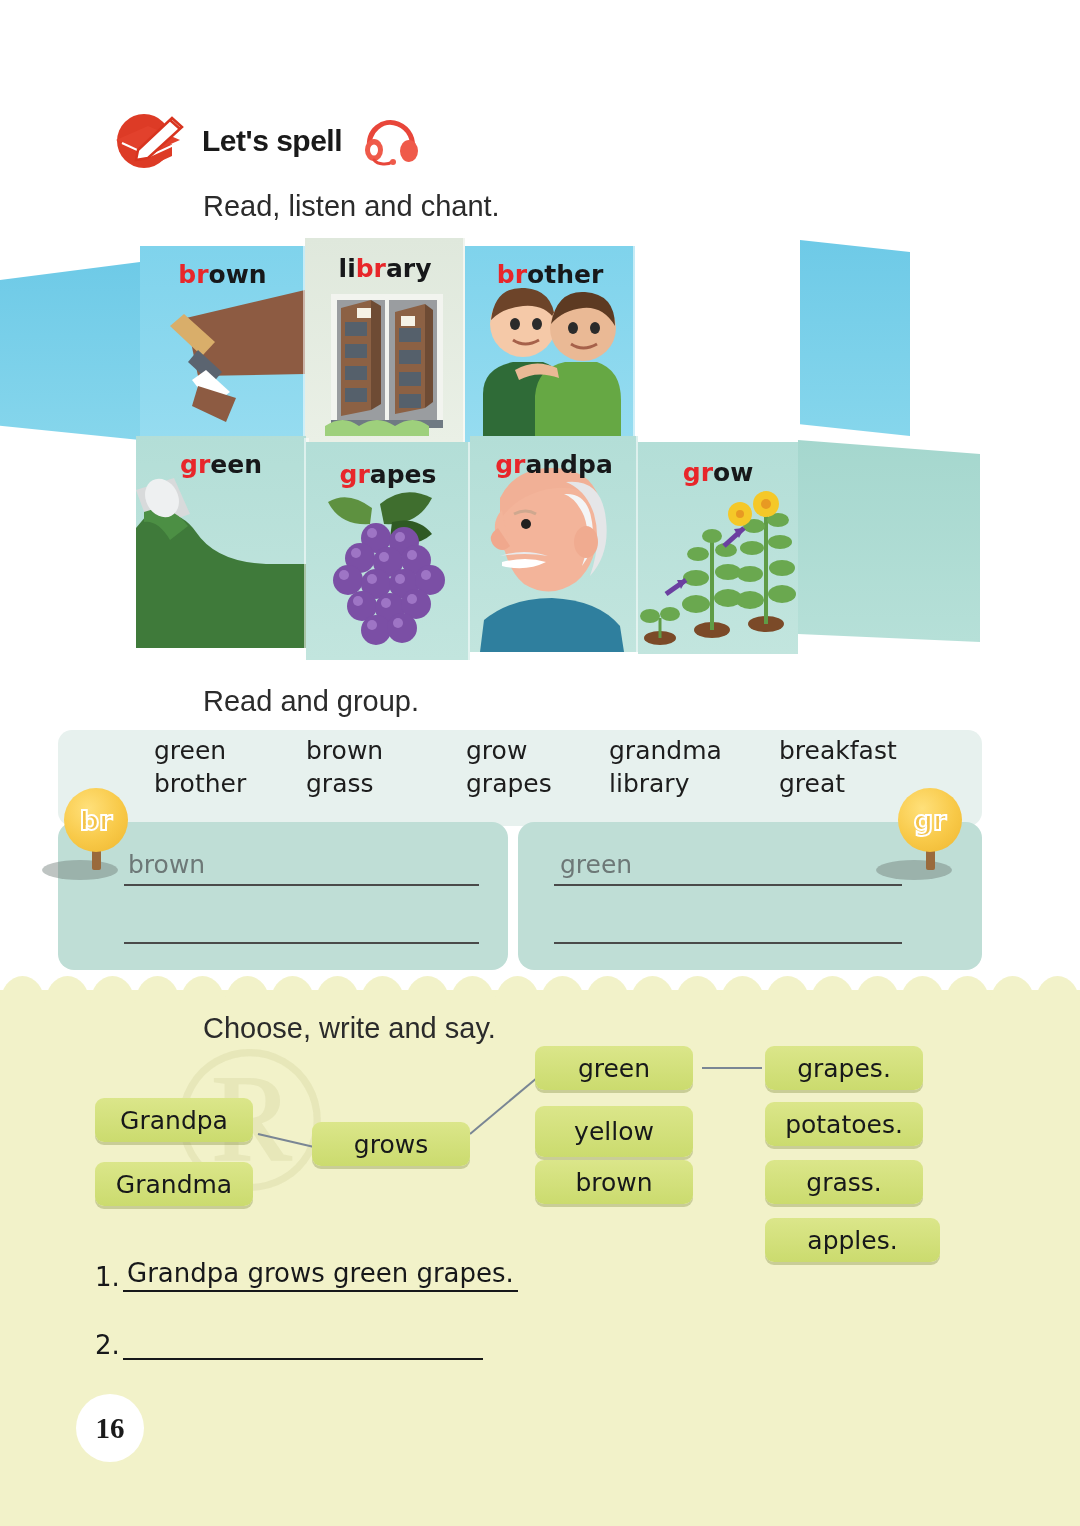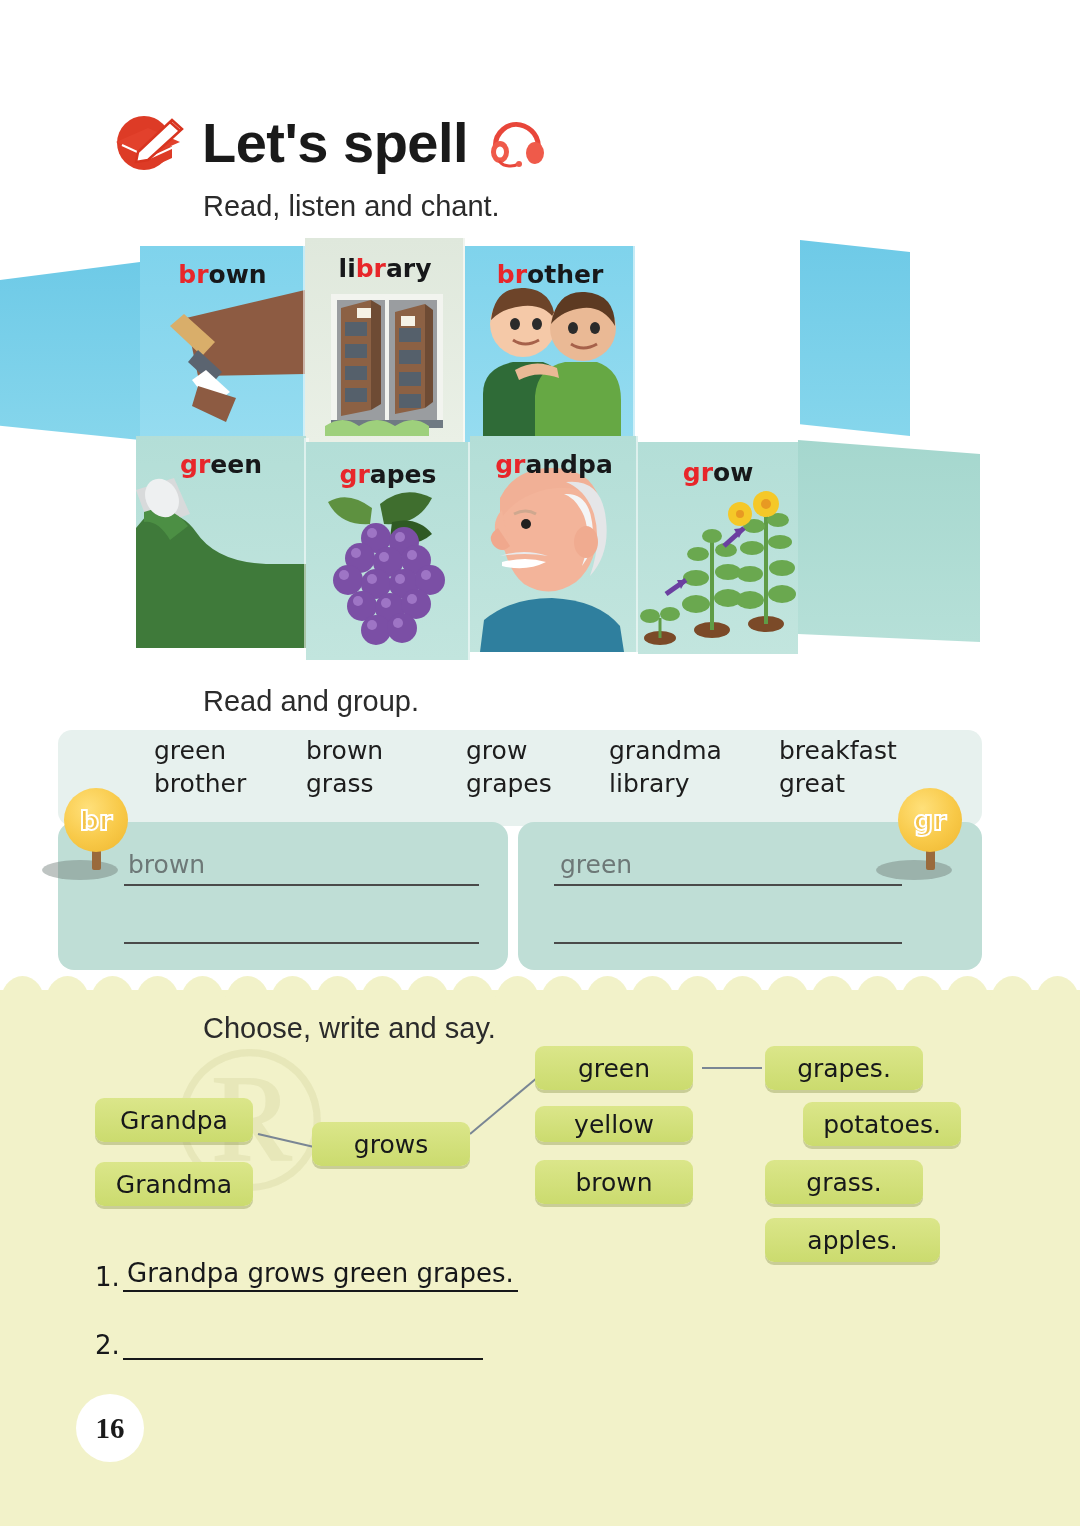--- a/index.html
+++ b/index.html
@@ -7,21 +7,21 @@
     width: 1080px; height: 1526px;
     font-family: "Liberation Sans", sans-serif;
     background: #ffffff;
     overflow: hidden;
   }
   .page { position: relative; width: 1080px; height: 1526px; background:#fff; }
 
   
   .header { position: absolute; left: 110px; top: 110px; display: flex; align-items: center; gap: 14px; }
   .cap-icon { width: 78px; height: 62px; position: relative; flex: none; }
-  .title { font-size: 56px; font-weight: 700; letter-spacing: -0.5px; color: #1a1a1a; }
+  .title { font-size: 30px; font-weight: 700; letter-spacing: -0.5px; color: #1a1a1a; }
   .headset-icon { width: 56px; height: 50px; flex: none; margin-left: 6px; }
   .subtitle { position: absolute; left: 203px; top: 190px; font-size: 29px; color: #2b2b2b; }
 
   
   .accordion { position: absolute; left: 0; top: 228px; width: 1080px; height: 420px; }
   .panel { position: absolute; }
   .panel .word {
     position: absolute; left: 0; right: 0; text-align: center;
     font-family: "DejaVu Sans", sans-serif; font-weight: 700; font-size: 25px;
     color: #17181a; white-space: nowrap; z-index: 5;
@@ -421,31 +421,31 @@
     <span>Grandma</span>
   </div>
 
   <div class="card" style="left:312px; top:1122px; width:158px; height:44px;">
     <span>grows</span>
   </div>
 
   <div class="card" style="left:535px; top:1046px; width:158px; height:44px;">
     <span>green</span>
   </div>
-  <div class="card" style="left:535px; top:1106px; width:158px; height:36px;">
+  <div class="card" style="left:535px; top:1106px; width:158px; height:51px;">
     <span>yellow</span>
   </div>
   <div class="card" style="left:535px; top:1160px; width:158px; height:44px;">
     <span>brown</span>
   </div>
 
   <div class="card" style="left:765px; top:1046px; width:158px; height:44px;">
     <span>grapes.</span>
   </div>
-  <div class="card" style="left:765px; top:1102px; width:158px; height:44px;margin-left:38px;">
+  <div class="card" style="left:765px; top:1102px; width:158px; height:44px;">
     <span>potatoes.</span>
   </div>
   <div class="card" style="left:765px; top:1160px; width:158px; height:44px;justify-content:center;">
     <span>grass.</span>
   </div>
   <div class="card" style="left:765px; top:1218px; width:175px; height:44px;">
     <span>apples.</span>
   </div>
 
   <div class="answers">

